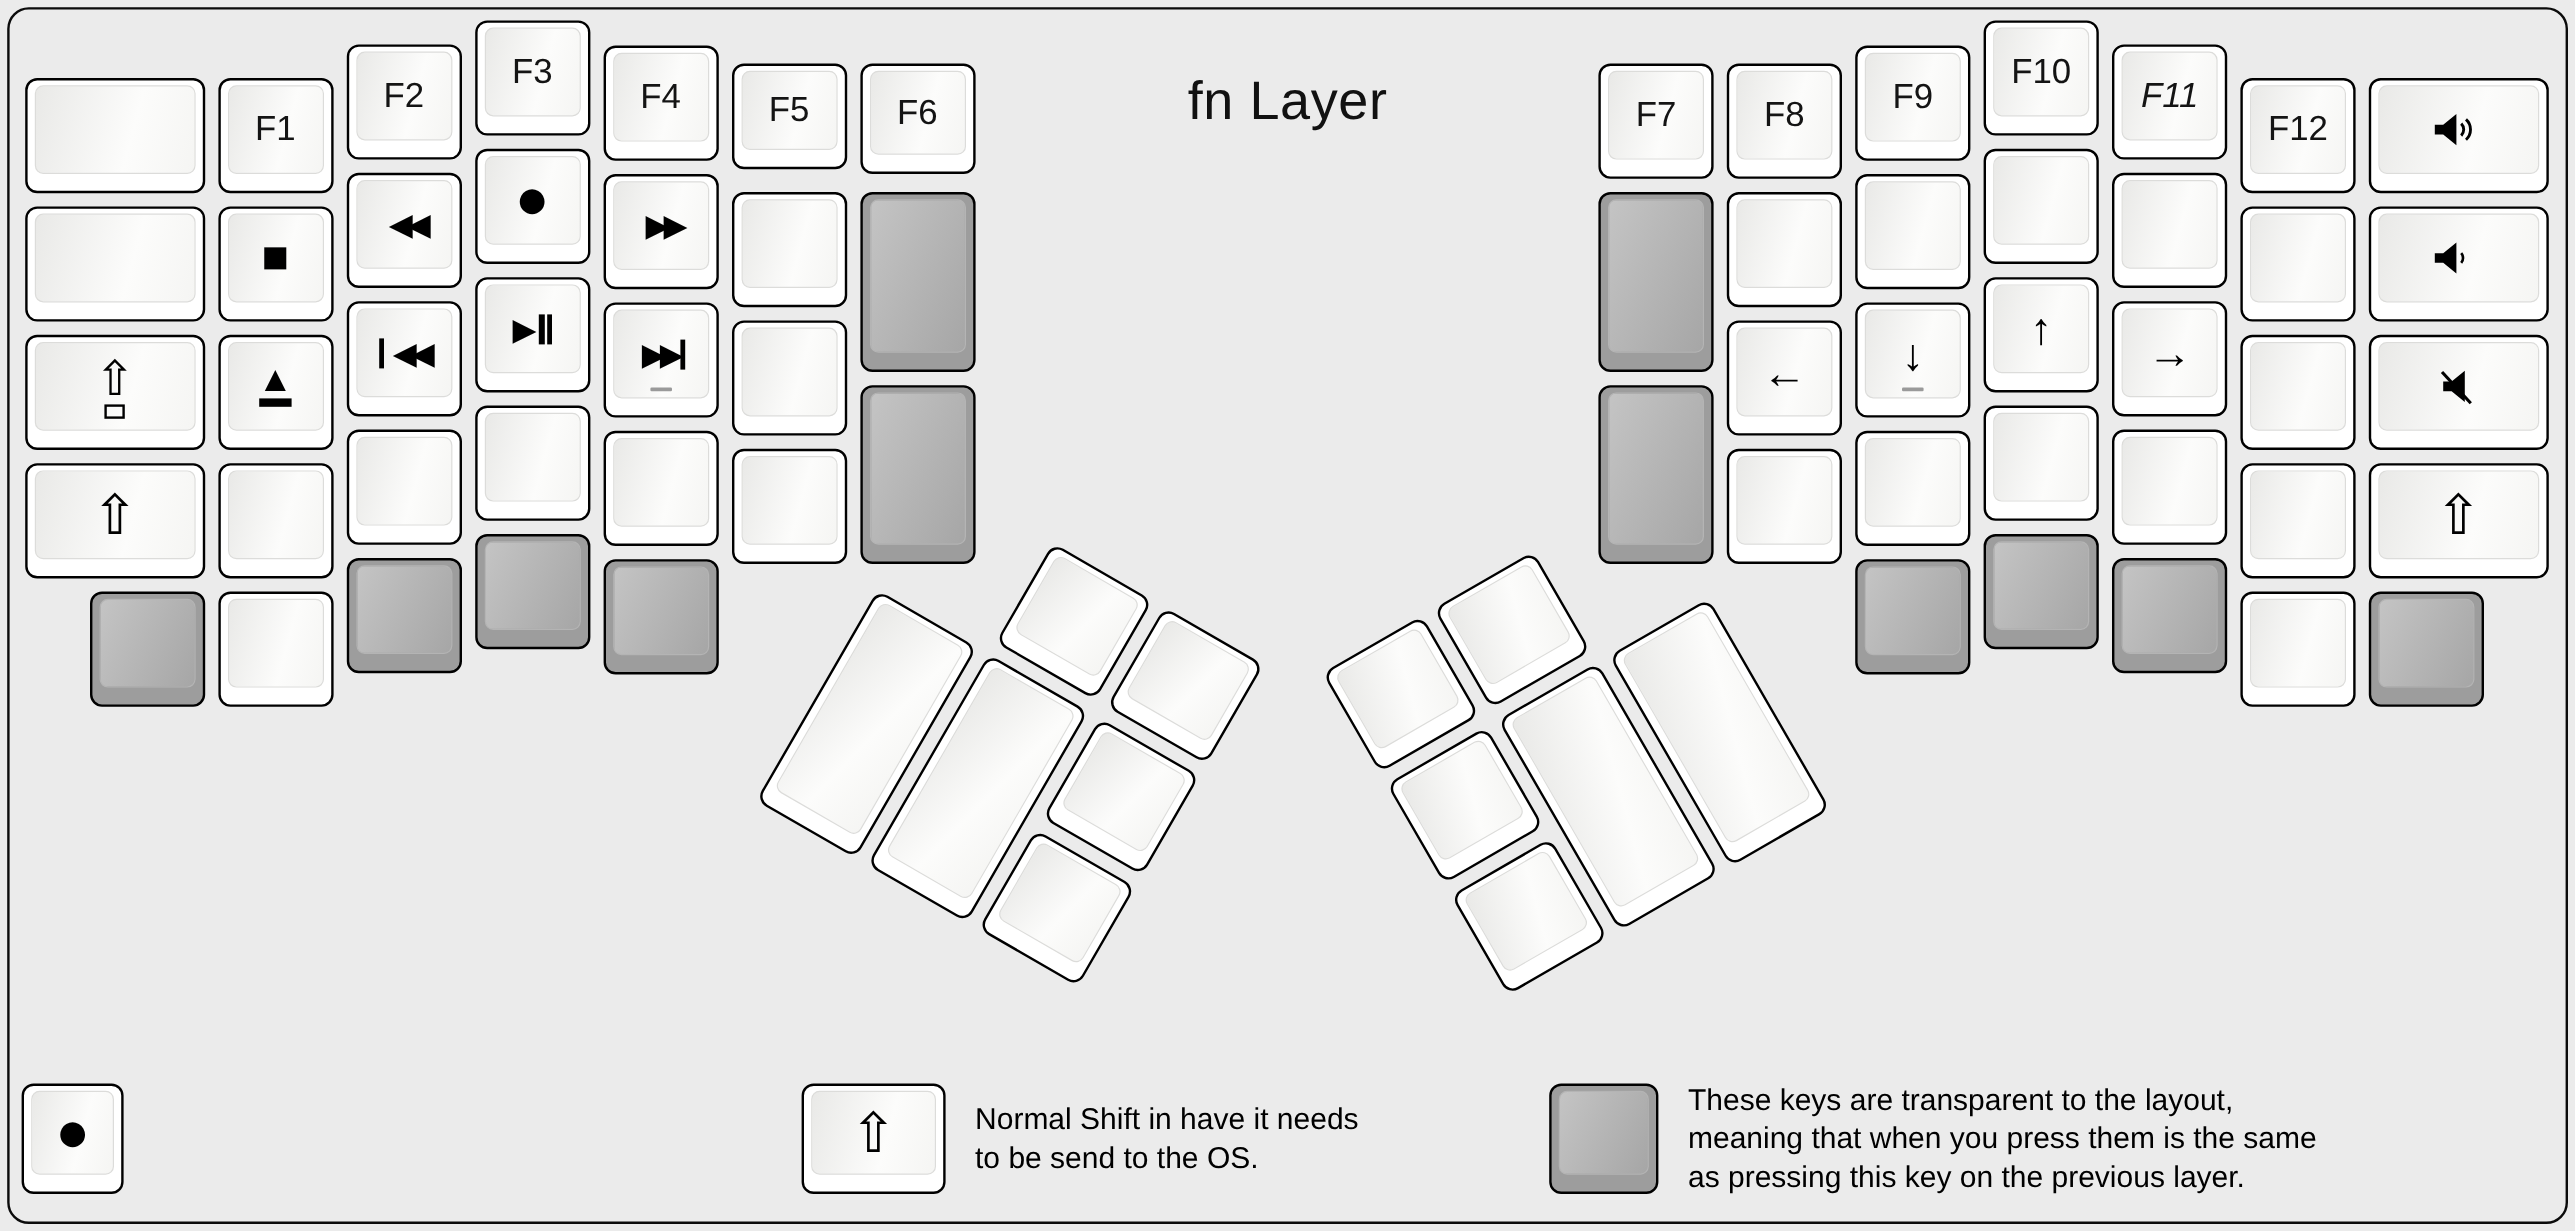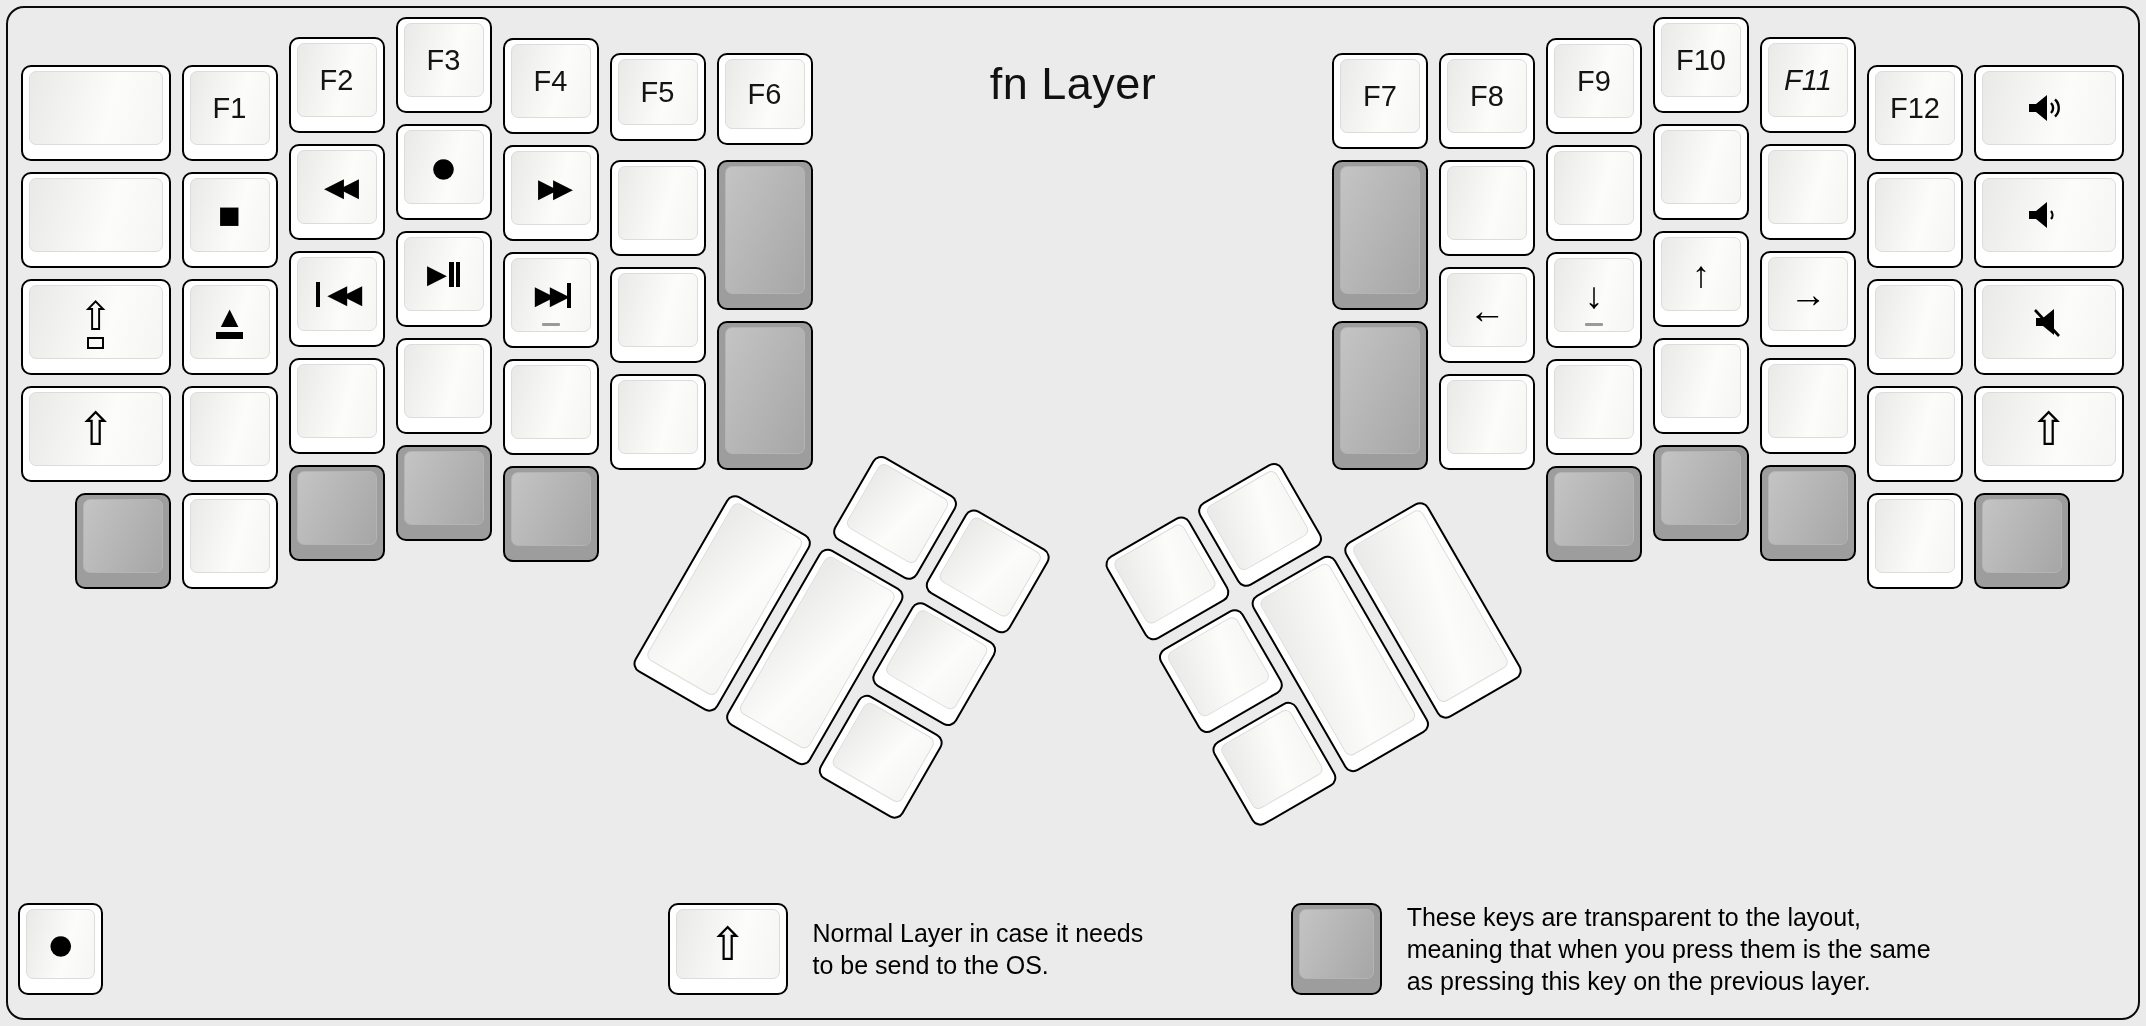--- a/index.html
+++ b/index.html
@@ -437,21 +437,21 @@
 <div class="legend-item" style="left:668px">
   <div id="legend-key-1" class="legend-key" style="width: 119.54px; height: 91.72px;">
       <div class="key" style="left: 0px; top: 0px; width: 119.54px; height: 91.72px;">
         <div class="top">
           <span class="kicon">
             <span class="shiftg">⇧</span>
           </span>
         </div>
       </div>
     </div>
-  <div class="legend-text">Normal Layer in case it needs
+  <div class="legend-text">Normal Shift in have it needs
 to be send to the OS.</div>
 </div>
 <div class="legend-item" style="left:1291px">
   <div id="legend-key-2" class="legend-key" style="width: 90.65px; height: 91.72px;">
       <div class="key gray" style="left: 0px; top: 0px; width: 90.65px; height: 91.72px;">
         <div class="top"></div>
       </div>
     </div>
   <div class="legend-text">These keys are transparent to the layout,
 meaning that when you press them is the same

